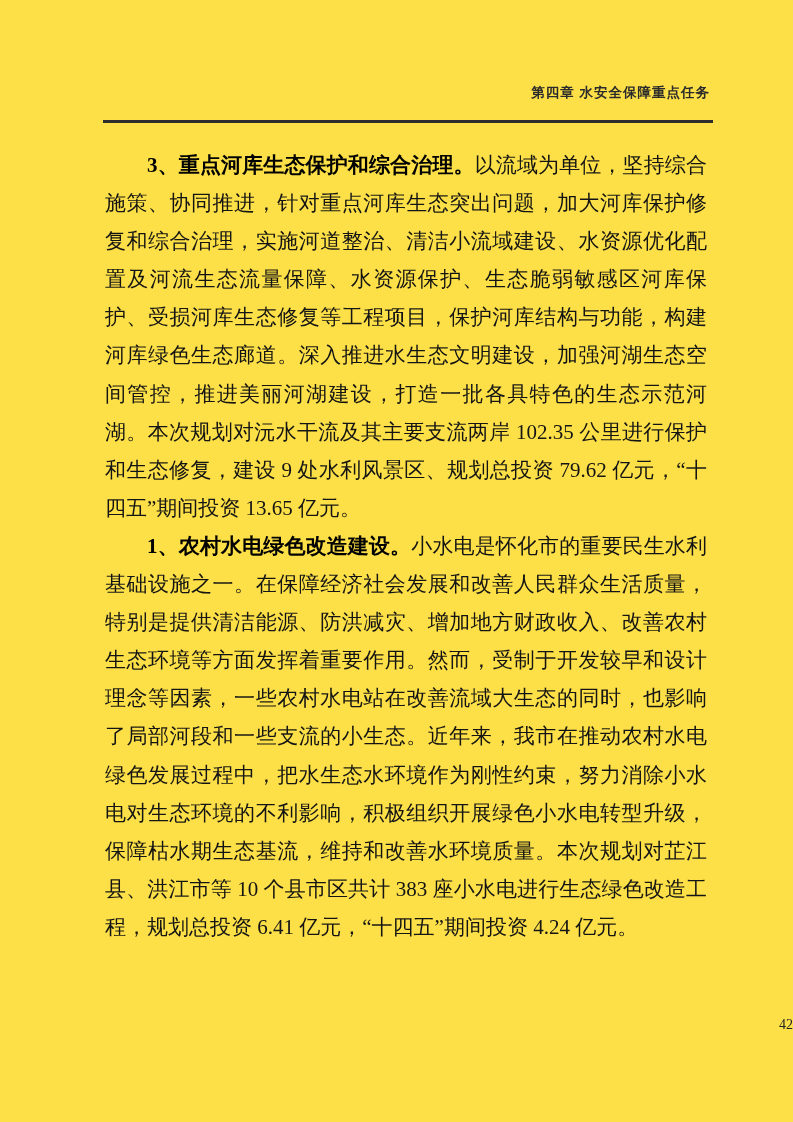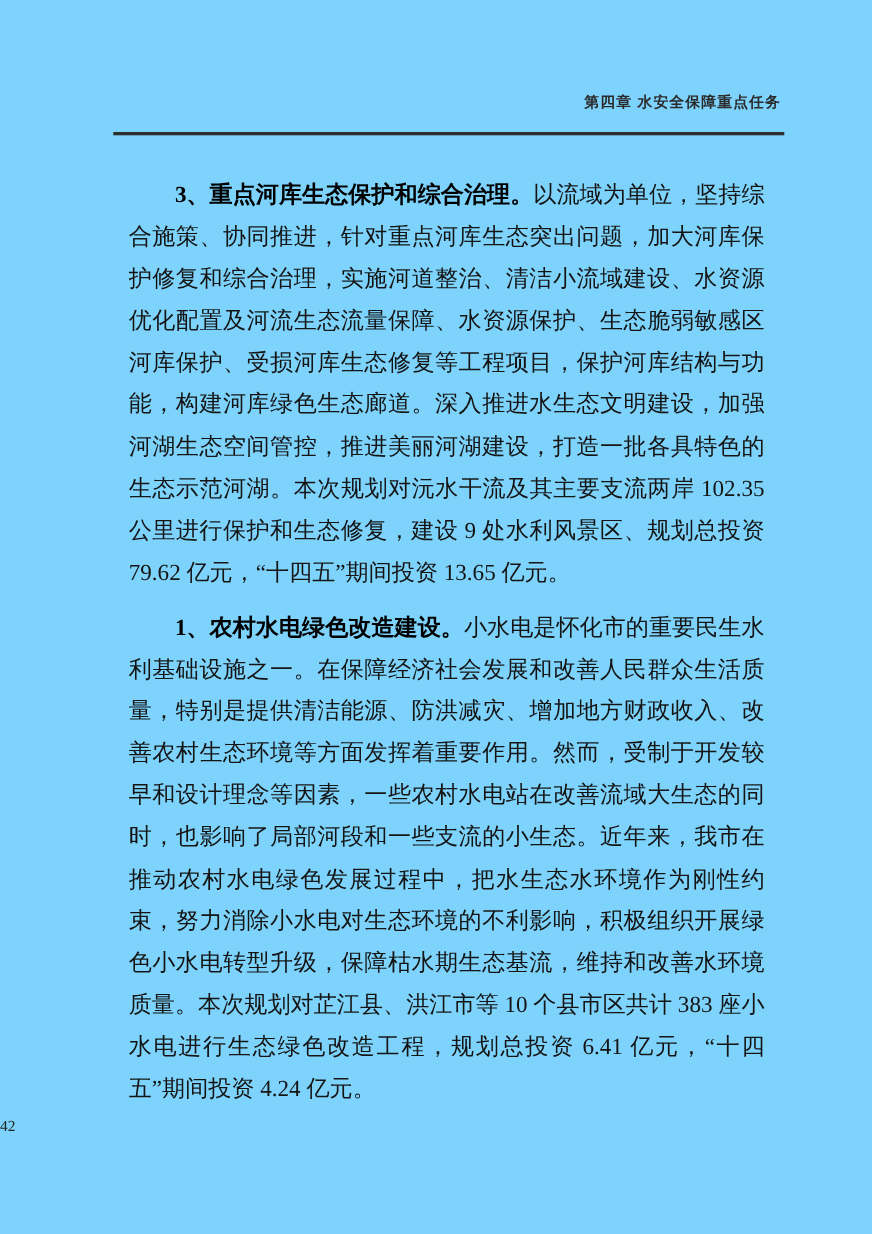--- a/index.html
+++ b/index.html
@@ -4,21 +4,21 @@
 <style>
   html, body {
     margin: 0;
     padding: 0;
     background: #ffffff;
   }
   .page {
     position: relative;
     width: 793px;
     height: 1122px;
-    background: #7dd3fc;
+    background: #fde047;
     font-family: "Liberation Serif", serif;
     color: #111111;
     overflow: hidden;
   }
   .chapter-header {
     position: absolute;
     top: 84px;
     left: 103px;
     width: 607px;
     text-align: right;
@@ -41,34 +41,34 @@
     top: 146px;
     left: 105px;
     width: 602px;
     font-size: 21px;
     line-height: 38.1px;
     text-align: justify;
     text-justify: inter-character;
     color: #141414;
   }
   .content p {
-    margin: 12px;
+    margin: 0;
     padding: 0;
     text-indent: 2em;
   }
   .lead {
     font-weight: bold;
     color: #000000;
   }
   .page-number {
     position: absolute;
     top: 1017px;
     left: 0;
     width: 100%;
-    text-align: left;
+    text-align: right;
     font-size: 14px;
     color: #222222;
     font-family: "Liberation Serif", serif;
   }
 </style>
 </head>
 <body>
 
 <div class="page">
 

